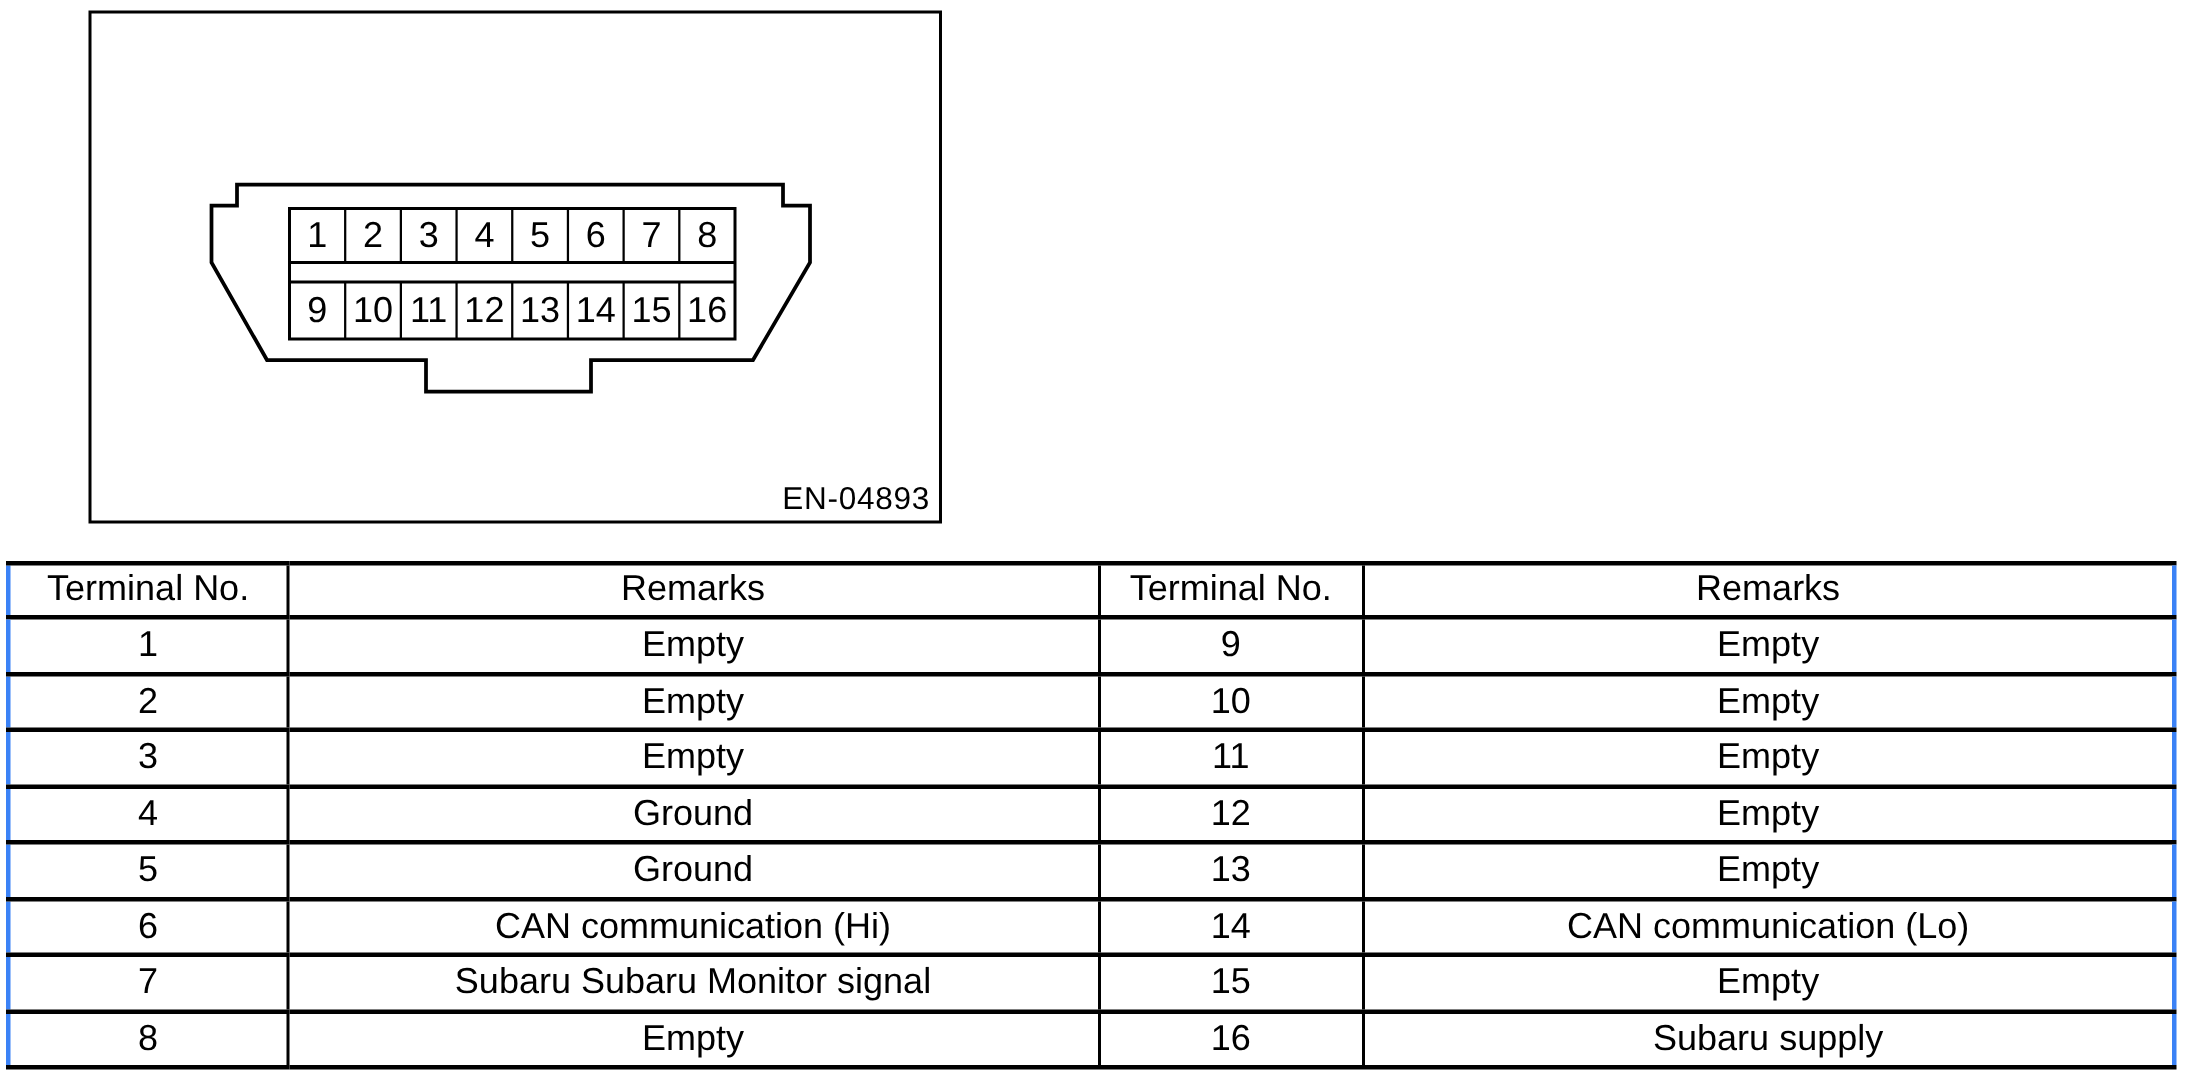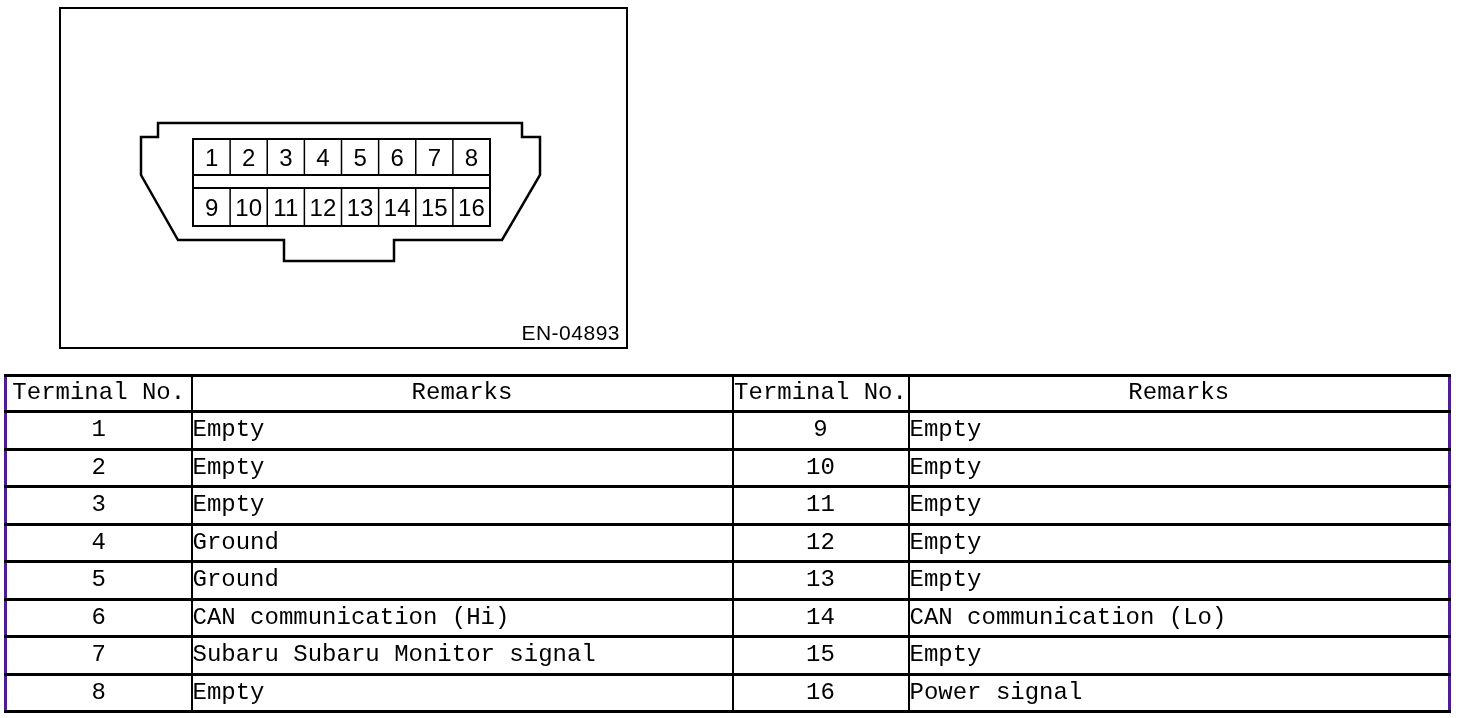--- a/index.html
+++ b/index.html
@@ -20,33 +20,32 @@
   .cell-line{stroke:#000;stroke-width:1.5;}
   .pin-num{font-family:"Liberation Sans",sans-serif;font-size:24px;text-anchor:middle;fill:#000;}
   .fig-caption{
     position:absolute;right:6px;bottom:4px;
     font-size:21px;line-height:1;letter-spacing:0.5px;margin-top:12px;
   }
   
   table.term{
     position:absolute;left:4px;top:374px;width:1444px;
     border-collapse:collapse;table-layout:fixed;background:#fff;
-    border:3px solid #4c1d95;
-    font-family:Liberation Mono, monospace;
+    border:3px solid #3b82f6;
   }
   table.term th,table.term td{
     border-left:2px solid #000;border-right:2px solid #000;
     border-top:3px solid #000;border-bottom:3px solid #000;
     font-size:24px;font-weight:normal;padding:0;vertical-align:middle;
     white-space:nowrap;overflow:hidden;line-height:1.1;
   }
   table.term thead th{height:33px;text-align:center;}
   table.term tbody td{height:34.5px;}
   td.term-col{text-align:center;}
-  td.rem-col{text-align:left;padding-left:10px;}
+  td.rem-col{text-align:center;padding-left:10px;}
 </style>
 </head>
 <body>
 
 <div>
 
   <div class="figure-box">
     <svg viewBox="0 0 565 338" aria-hidden="true">
       <path class="outline" d="M97,114 H461 V128 H479 V166 L441,231 H333 V252 H223 V231 H117 L80,166 V128 H97 Z"></path>
       <g id="pin-grid">
@@ -143,18 +142,18 @@
         <tr>
           <td class="term-col">7</td>
           <td class="rem-col">Subaru Subaru Monitor signal</td>
           <td class="term-col">15</td>
           <td class="rem-col">Empty</td>
         </tr>
         <tr>
           <td class="term-col">8</td>
           <td class="rem-col">Empty</td>
           <td class="term-col">16</td>
-          <td class="rem-col">Power signal</td>
+          <td class="rem-col">Subaru supply</td>
         </tr>
       </tbody>
   </table>
 
 </div>
 
 </body></html>

